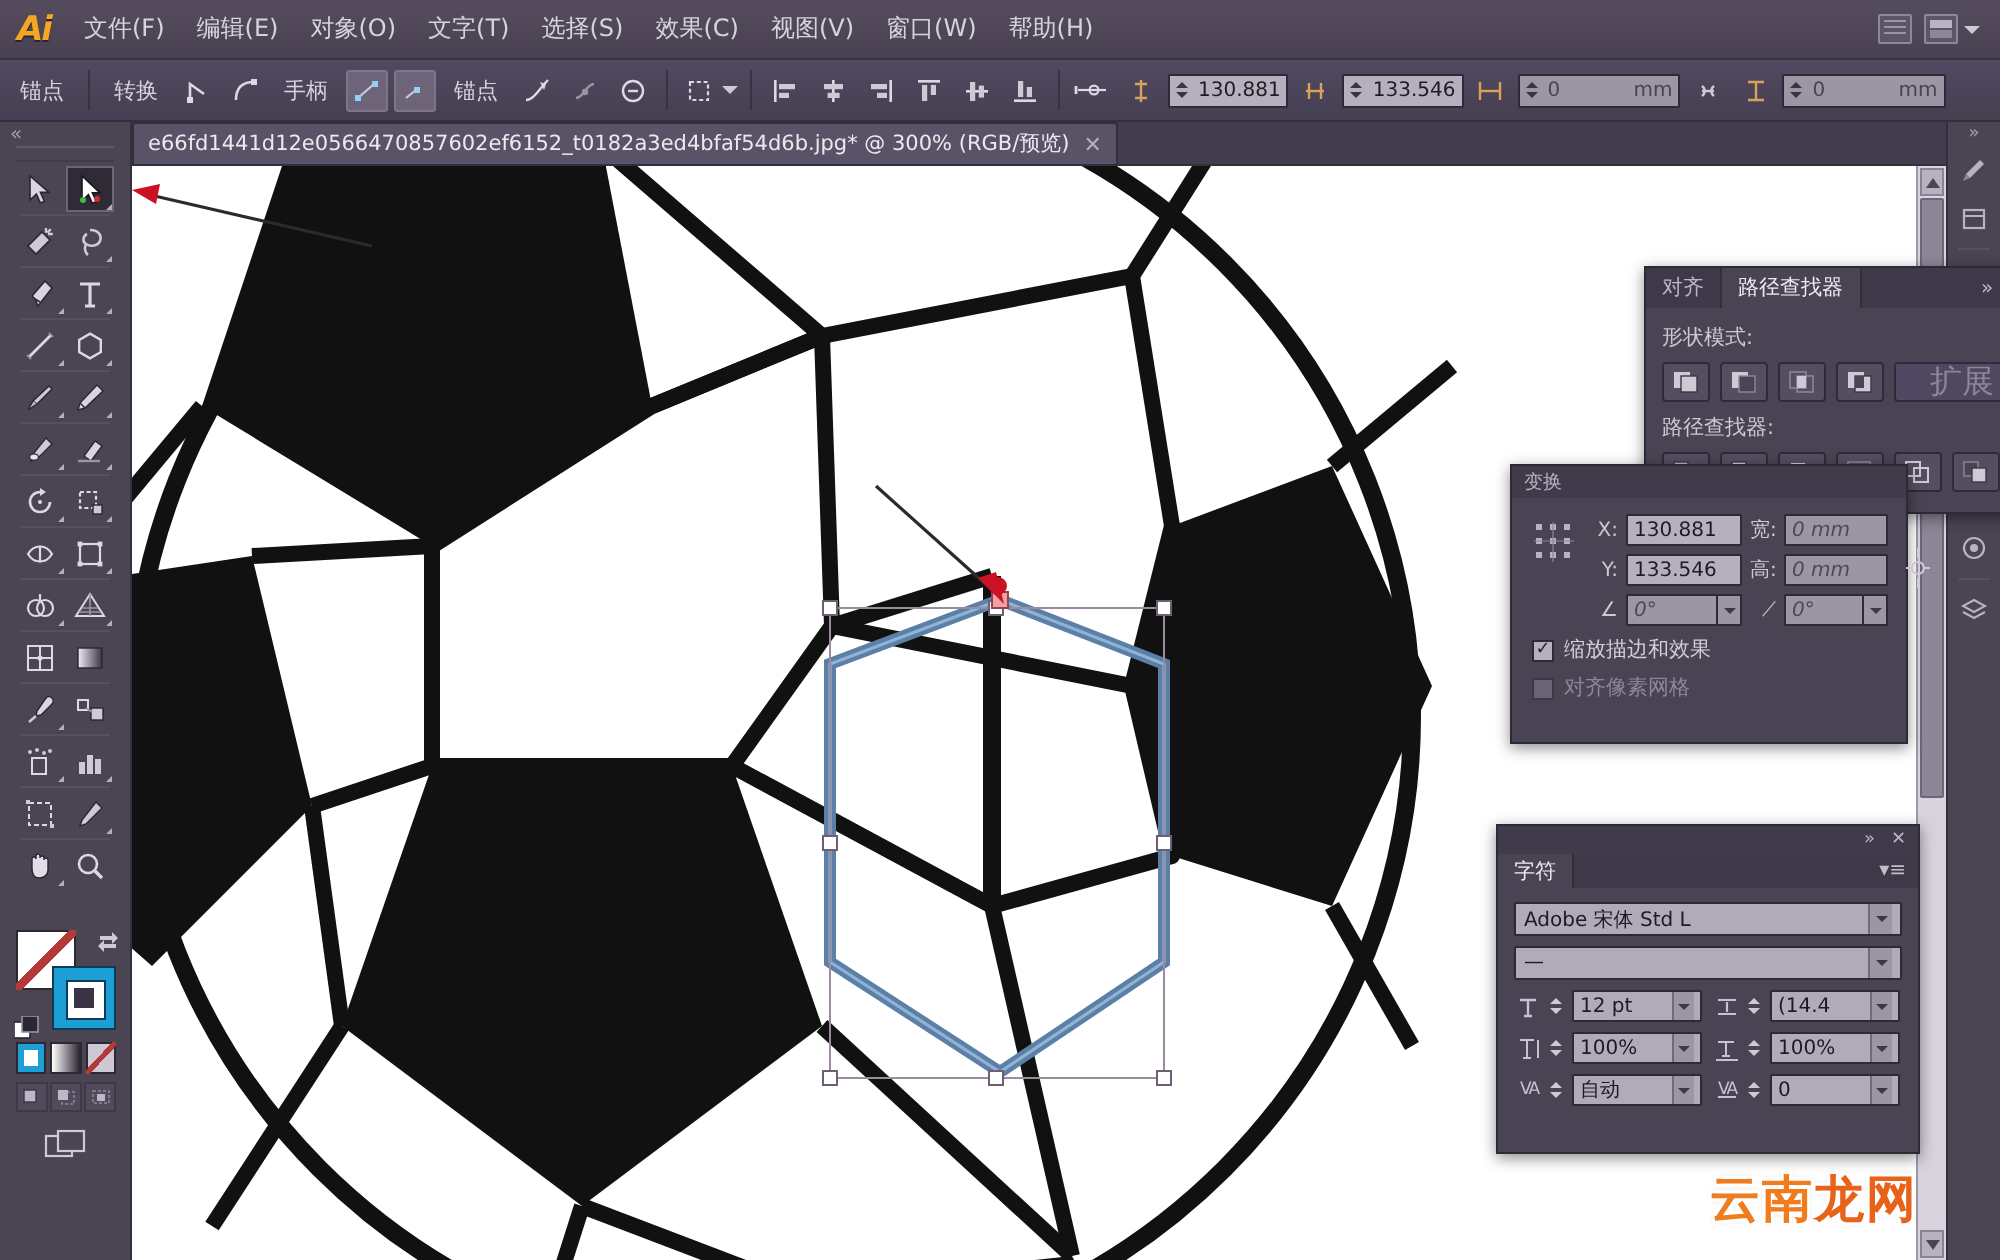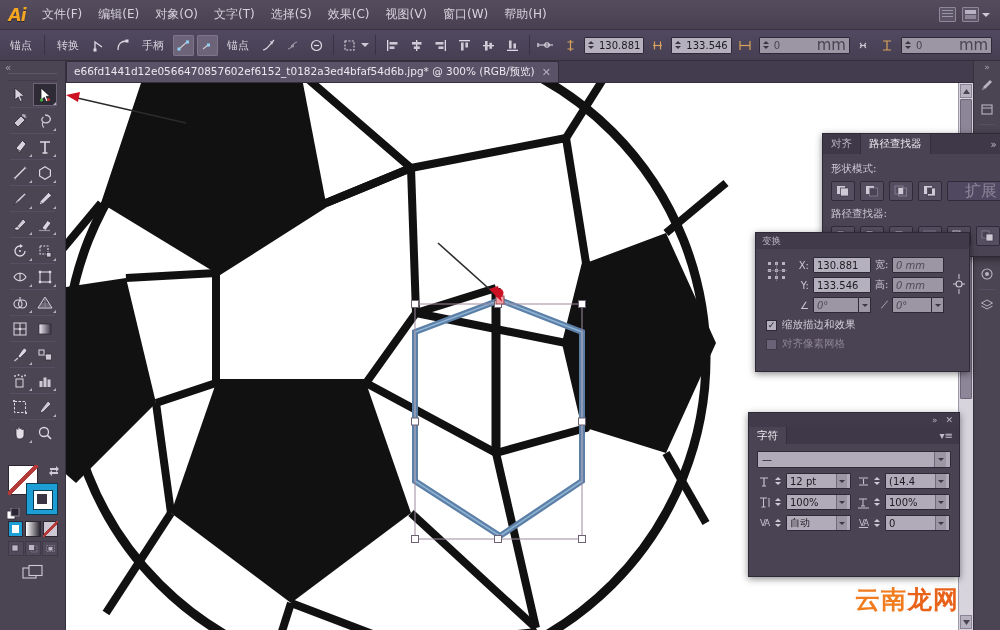--- a/index.html
+++ b/index.html
@@ -39,21 +39,21 @@
   .cb-field{height:17px;background:#b5b0bd;border:1px solid #2f2937;border-radius:1px;
     display:flex;align-items:center;padding:0 3px;}
   .cb-field .spin{width:8px;height:13px;display:flex;flex-direction:column;justify-content:center;
     gap:2px;margin-right:3px;}
   .cb-field .spin i{width:0;height:0;border-left:3px solid transparent;border-right:3px solid transparent;}
   .cb-field .spin i.up{border-bottom:3px solid #3a3343;}
   .cb-field .spin i.dn{border-top:3px solid #3a3343;}
   .cb-val{font-size:10px;color:#1d1a22;min-width:40px;text-align:left;}
   .cb-field.dim{background:#9b95a4;}
   .cb-field.dim .cb-val{color:#4a4452;}
-  .cb-unit{font-size:15px;color:#4a4452;margin-left:3px;}
+  .cb-unit{font-size:10px;color:#4a4452;margin-left:3px;}
 
   
   #tabbar{position:absolute;left:66px;top:61px;width:934px;height:22px;
     background:#433c4e;border-bottom:1px solid #332d3c;display:flex;align-items:flex-end;text-align:center;}
   #doctab{height:21px;background:#5a5266;border:1px solid #332d3c;border-bottom:none;
     display:flex;align-items:center;padding:0 7px;gap:7px;border-radius:2px 2px 0 0;max-width:500px;}
   #doctab .t{color:#ece8f0;font-size:10.5px;white-space:nowrap;overflow:hidden;text-overflow:ellipsis;}
   #doctab .x{color:#b6aec0;font-size:11px;line-height:1;}
 
   
@@ -910,21 +910,21 @@
       <div class="pfbtn">
         <svg width="14" height="12" viewBox="0 0 14 12">
             <rect x="1" y="1" width="7" height="7" fill="#4a4353" stroke="#8d8699" stroke-width=".7"></rect>
             <rect x="5" y="4" width="7" height="7" fill="#cfc9d6" stroke="#3b3547" stroke-width=".7"></rect>
           </svg>
       </div>
     </div>
   </div>
 </div>
 
-<div class="panel" id="transform" style="left:755px;top:232px;width:215px;height:140px;">
+<div class="panel" id="transform" style="left:755px;top:232px;width:199px;height:140px;">
   <div style="height:16px;background:#413a4b;display:flex;align-items:center;padding:0 6px;">
     <span style="color:#b9b2c2;font-size:9.5px">变换</span>
   </div>
   <div style="padding:8px 10px;">
     <div style="display:flex;align-items:flex-start;gap:8px;">
       <div style="width:24px;padding-top:3px" id="refpoint">
         <svg width="22" height="22" viewBox="0 0 22 22">
           <g fill="#b9b2c2">
               <rect x="2" y="2" width="3" height="3"></rect>
               <rect x="9" y="2" width="3" height="3"></rect>
@@ -1007,20 +1007,28 @@
   </div>
   <div class="ptabs" style="height:17px">
     <div class="ptab on">字符</div>
     <div class="pctl">
       <span>▾≡</span>
     </div>
   </div>
   <div style="padding:7px 8px">
     <div class="chrow">
       <div class="chsel">
+        <span>Adobe 宋体 Std L</span>
+        <span class="arw">
+            <i></i>
+          </span>
+      </div>
+    </div>
+    <div class="chrow">
+      <div class="chsel">
         <span>—</span>
         <span class="arw">
             <i></i>
           </span>
       </div>
     </div>
     <div class="chrow">
       <div class="chcell">
         <span class="chicon">
           <svg width="13" height="13" viewBox="0 0 13 13">

